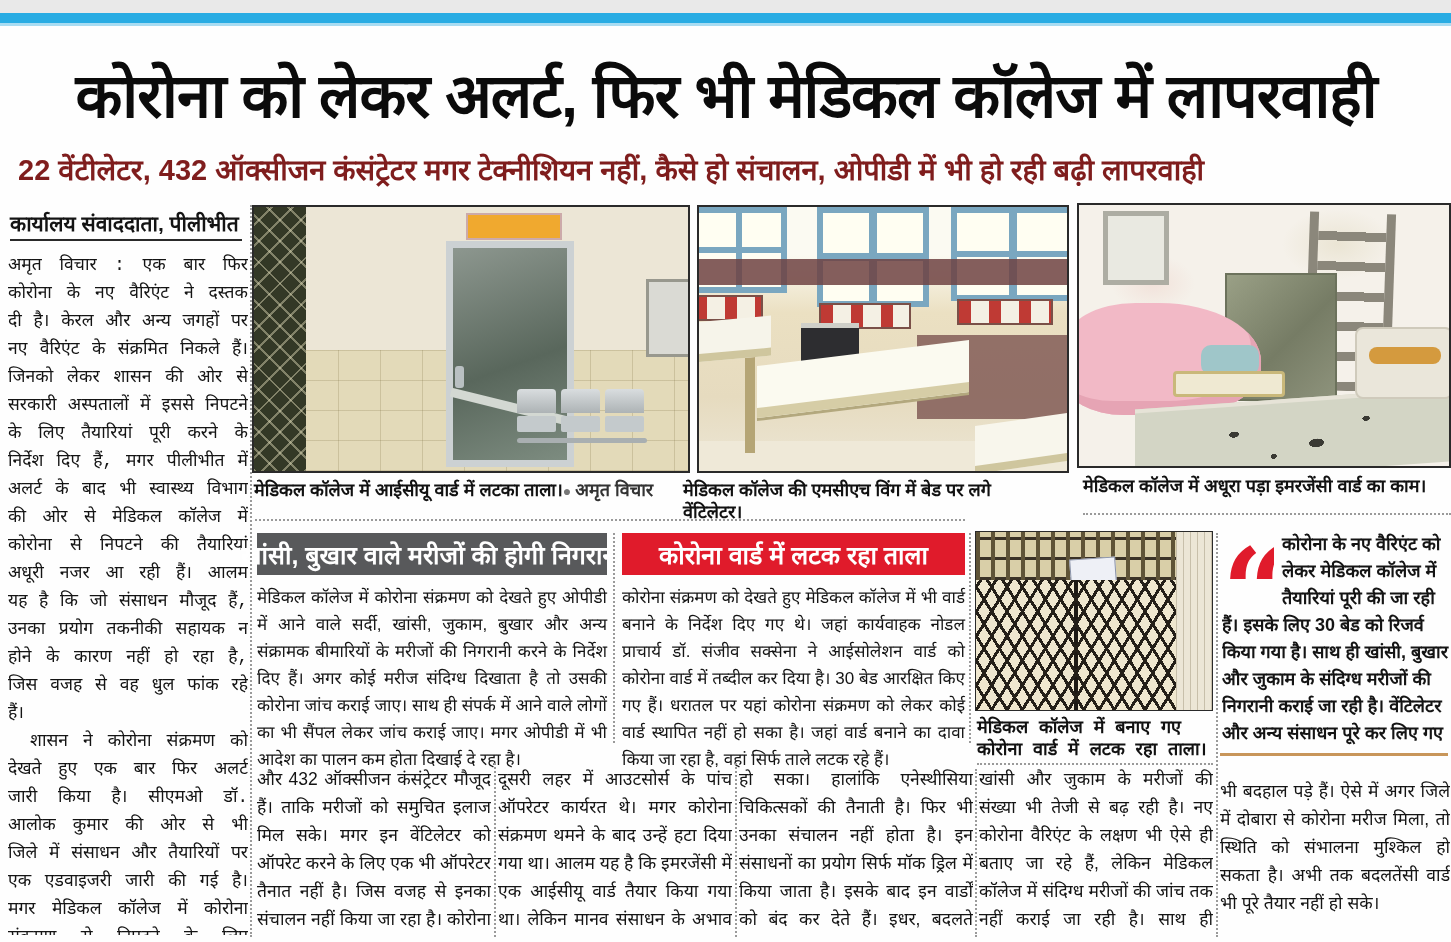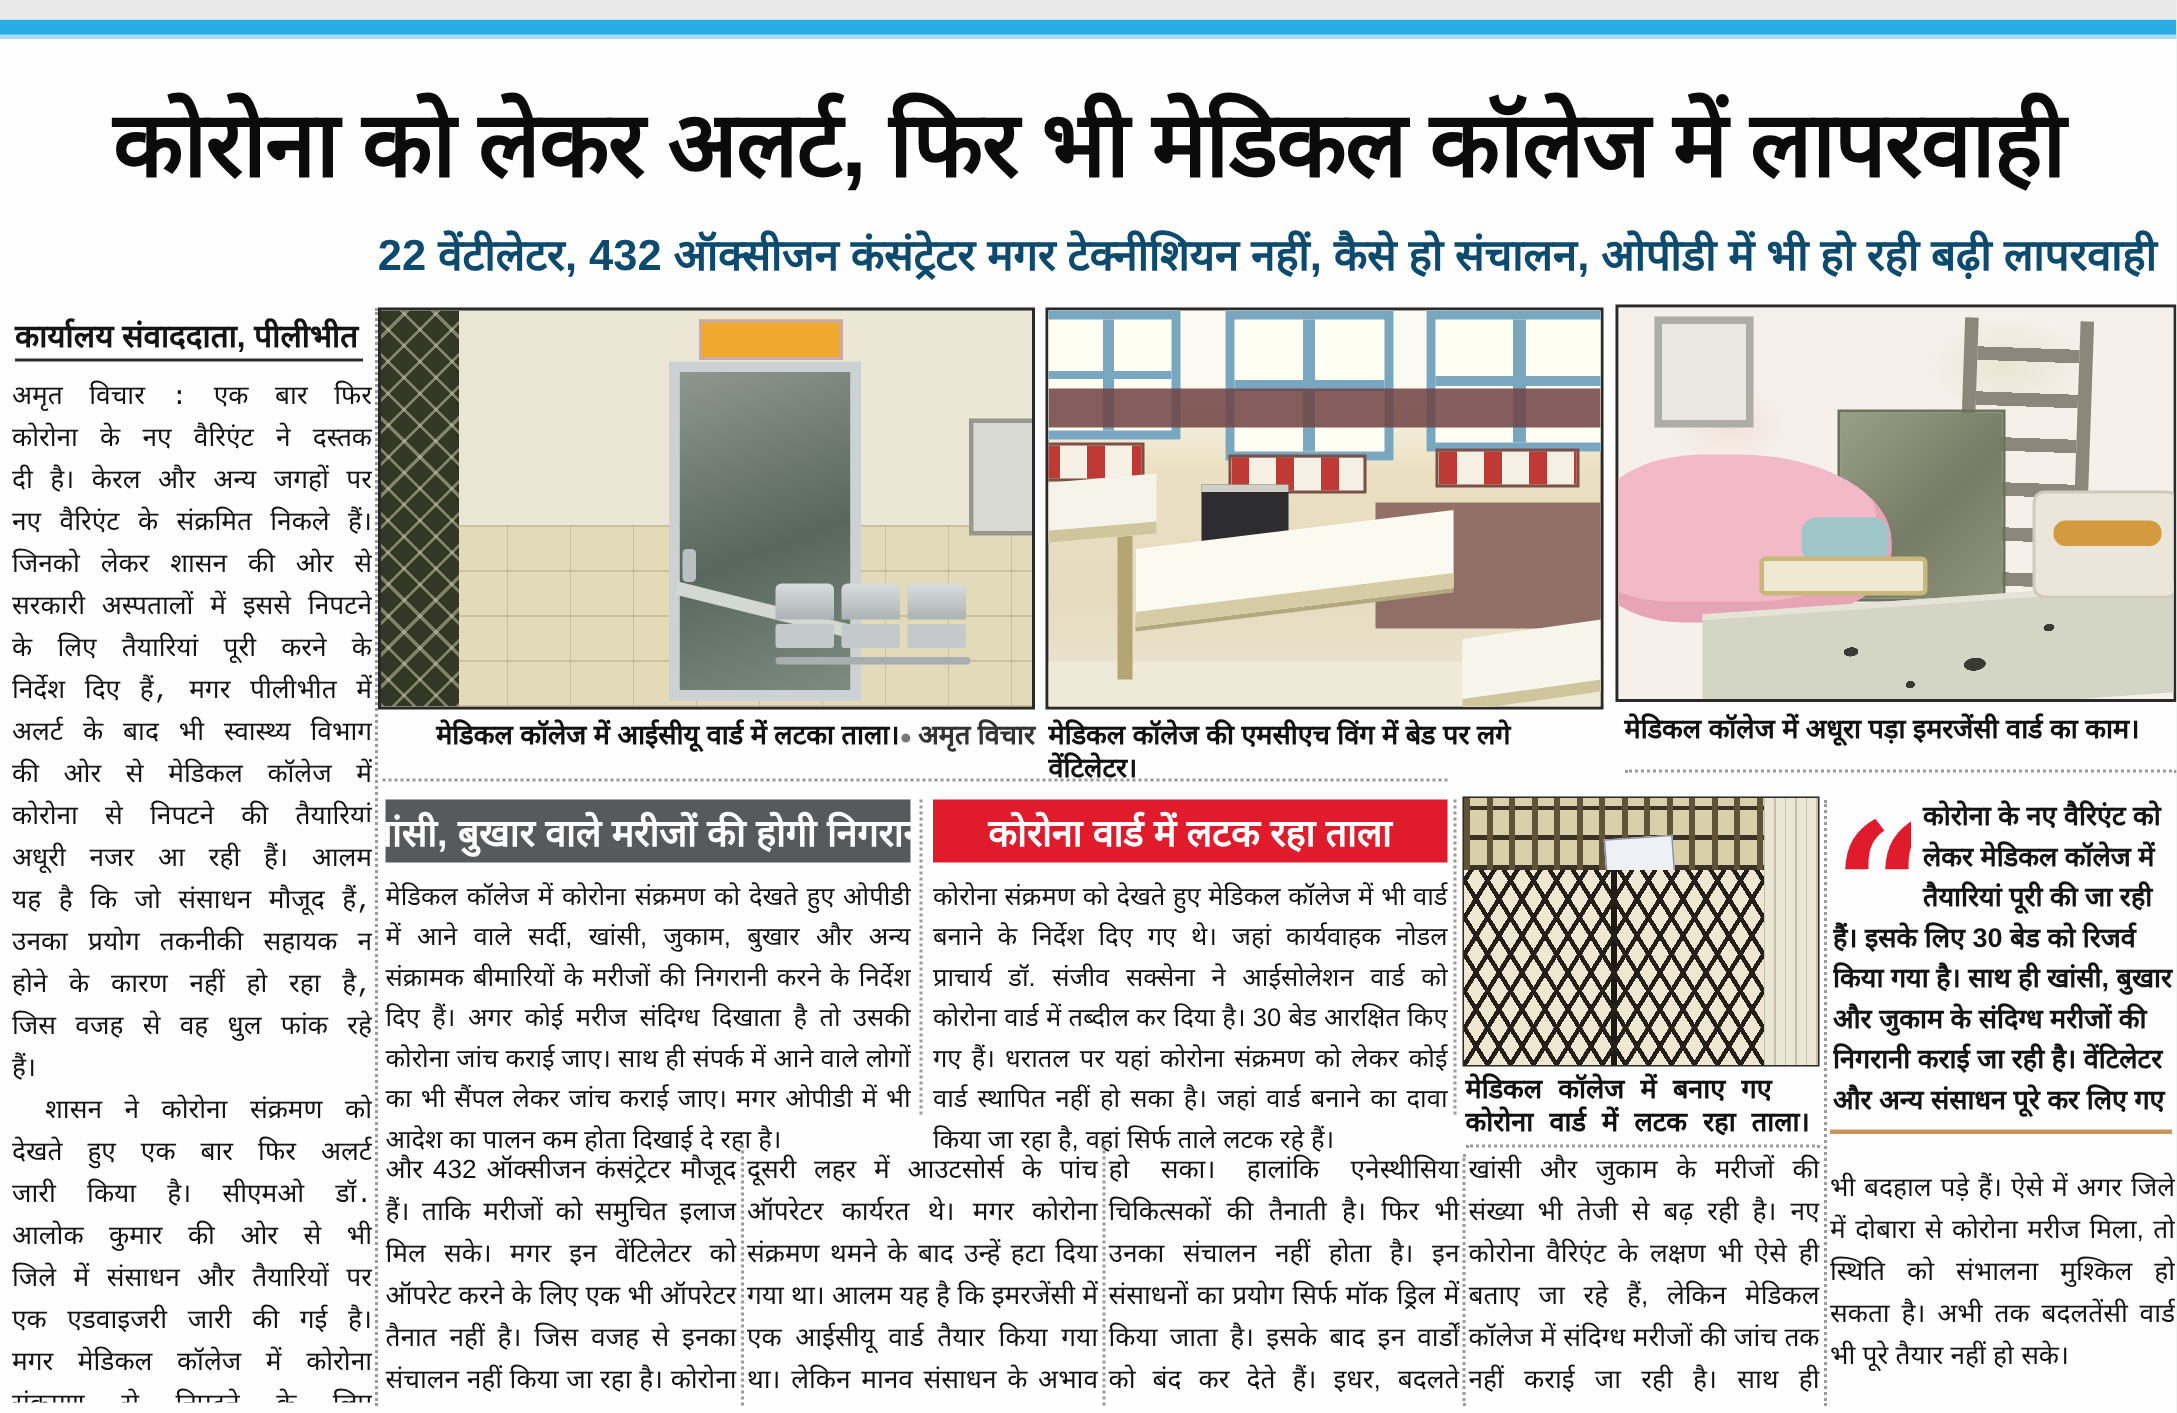--- a/index.html
+++ b/index.html
@@ -12,21 +12,21 @@
   
   .topbar { position:absolute; left:0; top:0; width:1451px; height:13px;
     background:#29ace3; border-bottom:3px solid #a8dcf2; }
   .headline {
     position:absolute; left:14px; top:30px; width:1424px; height:100px;
     font-size:61px; font-weight:800; letter-spacing:-1px; color:#0b0b0b;
     display:flex; align-items:center; justify-content:center; white-space:nowrap;
   }
   .subheadline {
     position:absolute; left:18px; top:136px; width:1420px;
-    font-size:29px; font-weight:700; color:#0c4a6e; white-space:nowrap;text-align:right;
+    font-size:29px; font-weight:700; color:#7f1d1d; white-space:nowrap;
   }
   
   .byline { position:absolute; left:10px; top:196px; width:236px;
     font-size:21px; font-weight:700; }
   .byline-rule { position:absolute; left:10px; top:226px; width:232px; height:2px; background:#2a2a2a; }
   .colA { position:absolute; left:8px; top:238px; width:240px; height:684px;
     font-size:17.5px; line-height:28px; text-align:justify; overflow:hidden;font-family:Liberation Mono, monospace; }
   .colA p + p { text-indent:22px; }
   .bodycol { position:absolute; top:752px; height:172px; width:234px;
     font-size:17.5px; line-height:28px; text-align:justify; overflow:hidden; }
@@ -194,25 +194,25 @@
     <div class="p3-cab"></div>
     <div class="p3-mat"></div>
     <div class="p3-pillow"></div>
     <div class="p3-tray"></div>
     <div class="p3-deck"></div>
     <div class="p3-head">
       <div class="p3-slot"></div>
     </div>
   </div>
 
-  <div class="caption" style="left:254px; top:466px; width:436px; display:flex; justify-content:flex-end;">
+  <div class="caption" style="left:254px; top:466px; width:436px; display:flex; justify-content:flex-start;">
     <span>मेडिकल कॉलेज में आईसीयू वार्ड में लटका ताला।</span>
     <span class="credit"><span class="dot">●</span><span>अमृत विचार</span></span>
   </div>
-  <div class="caption" style="left:699px; top:466px; width:372px;">मेडिकल कॉलेज की एमसीएच विंग में बेड पर लगे वेंटिलेटर।</div>
+  <div class="caption" style="left:683px; top:466px; width:372px;">मेडिकल कॉलेज की एमसीएच विंग में बेड पर लगे वेंटिलेटर।</div>
   <div class="caption" style="left:1083px; top:462px; width:370px;">मेडिकल कॉलेज में अधूरा पड़ा इमरजेंसी वार्ड का काम।</div>
 
   <div class="hdot" style="left:255px; top:506px; width:710px;"></div>
   <div class="hdot" style="left:1083px; top:500px; width:368px;"></div>
 
   <div class="boxart" style="left:257px; width:350px;">
     <div class="boxhead gray">खांसी, बुखार वाले मरीजों की होगी निगरानी</div>
     <div class="boxbody">मेडिकल कॉलेज में कोरोना संक्रमण को देखते हुए ओपीडी में आने वाले सर्दी, खांसी, जुकाम, बुखार और अन्य संक्रामक बीमारियों के मरीजों की निगरानी करने के निर्देश दिए हैं। अगर कोई मरीज संदिग्ध दिखाता है तो उसकी कोरोना जांच कराई जाए। साथ ही संपर्क में आने वाले लोगों का भी सैंपल लेकर जांच कराई जाए। मगर ओपीडी में भी आदेश का पालन कम होता दिखाई दे रहा है।</div>
   </div>
 

